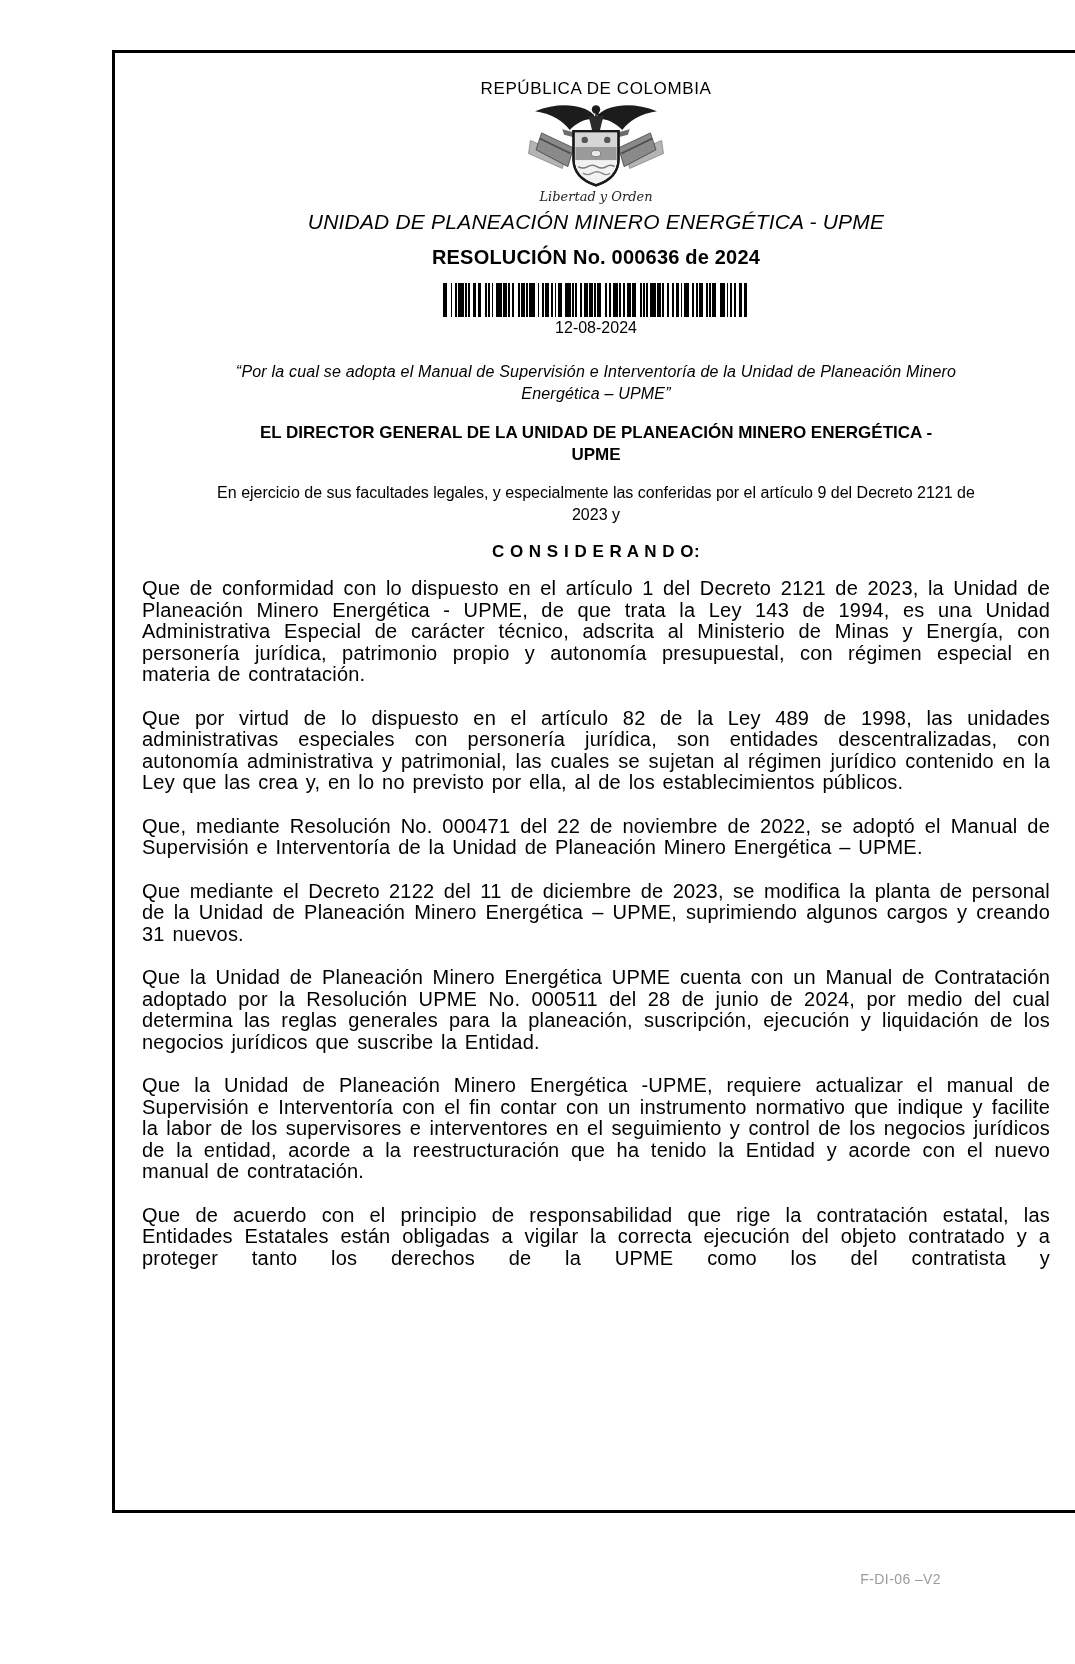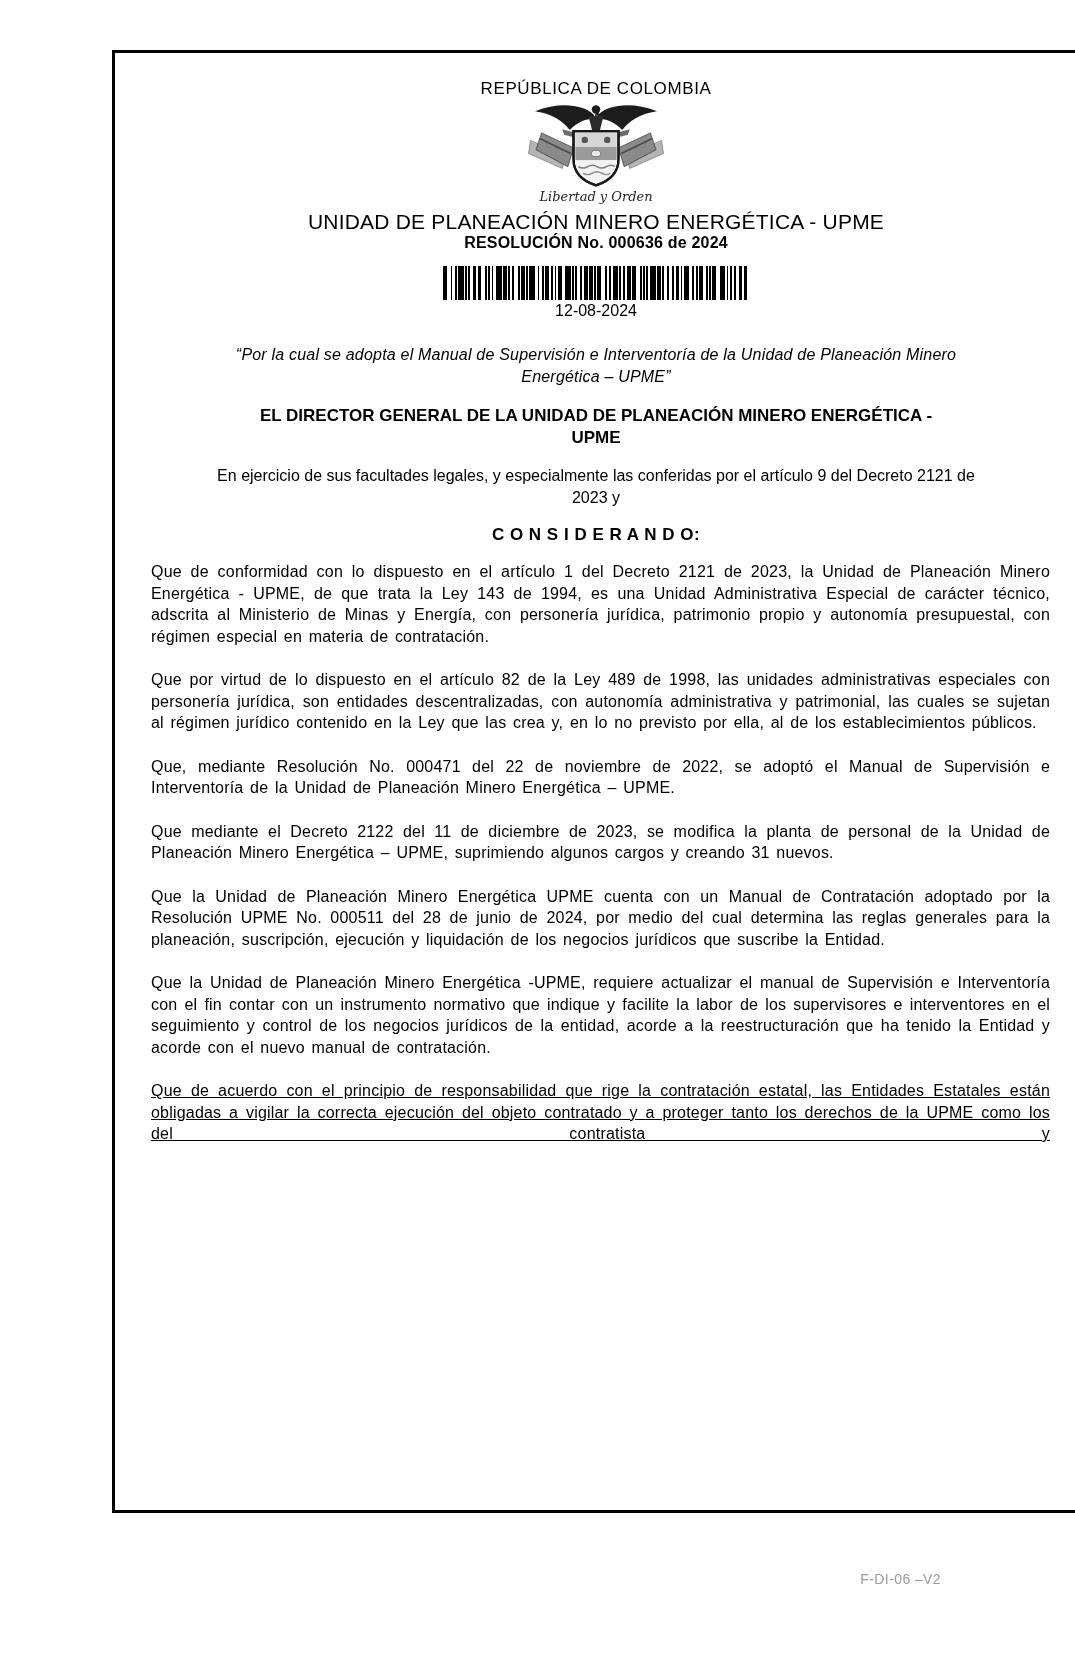--- a/index.html
+++ b/index.html
@@ -42,26 +42,27 @@
     font-size: 13px;
     color: #222;
     margin-top: -2px;
   }
   .entity {
     text-align: center;
     font-size: 21px;
     margin-top: 6px;
     white-space: nowrap;
     letter-spacing: 0.2px;
+    font-style: italic;
   }
   .resolution {
     text-align: center;
-    font-size: 16px;
-    font-weight: bold;
-    margin-top: 0;
+    font-size: 20px;
+    font-weight: bold;
+    margin-top: 12px;
     letter-spacing: 0.2px;
   }
   .barcode-wrap { text-align: center; margin-top: 14px; }
   #barcode-svg {
     width: 307px;
     height: 34px;
     display: block;
     margin: 0 auto;
     shape-rendering: crispEdges;
   }
@@ -98,28 +99,28 @@
   }
   .considerando {
     text-align: center;
     font-weight: bold;
     font-size: 17px;
     margin-top: 17px;
     letter-spacing: 0.5px;
   }
   .paragraphs { margin-top: 16px; }
   .paragraphs p {
-    margin: 0 0 22px 9px;
-    font-size: 16px;
+    margin: 0 0 22px 0;
+    font-size: 20px;
     line-height: 21.5px;
     text-align: justify;
     letter-spacing: 0.2px;
     word-spacing: 2px;
   }
-  .paragraphs p.cont { text-align-last: justify; text-decoration: underline; }
+  .paragraphs p.cont { text-align-last: justify; }
   .footer-code {
     position: absolute;
     top: 1571px;
     right: 134px;
     color: #9b9b9b;
     font-size: 14px;
     letter-spacing: 0.4px;
   }
 </style>
 </head>

